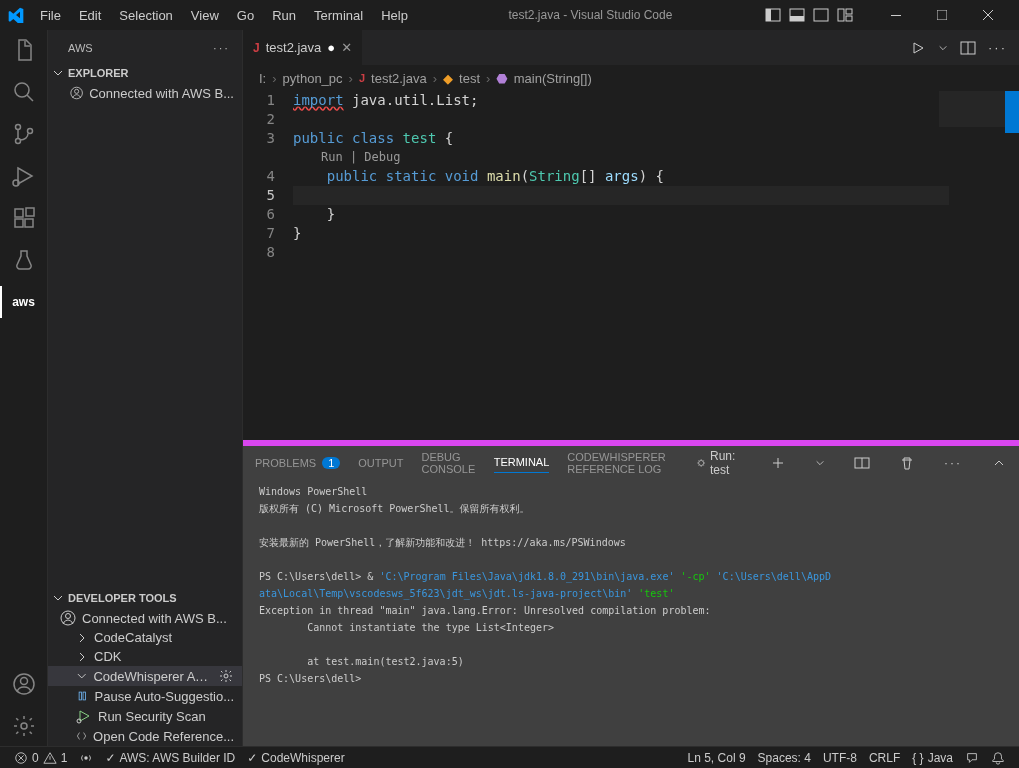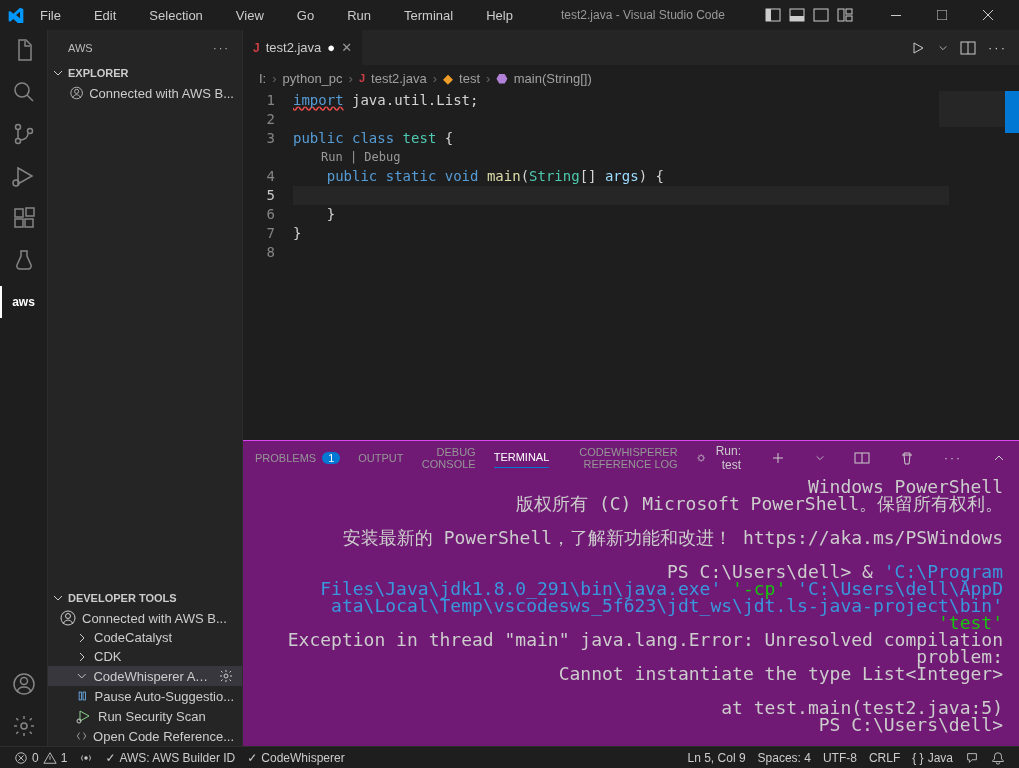--- a/index.html
+++ b/index.html
@@ -1,21 +1,21 @@
 <!DOCTYPE html>
 <html><head>
 <meta charset="utf-8">
 <style>
 * { margin: 0; padding: 0; box-sizing: border-box; }
 body { font-family: 'Segoe UI', Arial, sans-serif; background: #1e1e1e; color: #cccccc; font-size: 13px; width: 1019px; height: 768px; overflow: hidden; display: flex; flex-direction: column; }
 
 
 .titlebar { height: 30px; background: #1e1e1e; display: flex; align-items: center; padding: 0 8px; }
 .titlebar .logo { width: 16px; height: 16px; margin-right: 8px; }
-.titlebar .menu { display: flex; gap: 17px; }
+.titlebar .menu { display: flex; gap: 2px; }
 .titlebar .menu-item { padding: 4px 8px; cursor: pointer; }
 .titlebar .title { flex: 1; text-align: center; color: #999; font-size: 12px; }
 .titlebar .controls { display: flex; gap: 8px; align-items: center; }
 .titlebar .control-icon { width: 16px; height: 16px; display: flex; align-items: center; justify-content: center; cursor: pointer; }
 .titlebar .win-controls { display: flex; gap: 0; margin-left: 12px; }
 .titlebar .win-btn { width: 46px; height: 30px; display: flex; align-items: center; justify-content: center; cursor: pointer; }
 
 
 .main { flex: 1; display: flex; overflow: hidden; }
 
@@ -64,27 +64,27 @@
 .type { color: #4ec9b0; }
 .pkg { color: #d4d4d4; }
 .fn { color: #dcdcaa; }
 .var { color: #9cdcfe; }
 .punc { color: #d4d4d4; }
 .squiggle { text-decoration: underline wavy #f14c4c; text-decoration-skip-ink: none; }
 .minimap { position: absolute; right: 0; top: 0; width: 80px; height: 36px; background: rgba(100,100,100,0.12); }
 .scroll-indicator { position: absolute; right: 0; top: 0; bottom: 0; width: 14px; }
 
 
-.panel { height: 306px; display: flex; flex-direction: column; border-top: 1px solid #d946ef; background: #701a75; text-align: right; }
+.panel { height: 306px; display: flex; flex-direction: column; border-top: 6px solid #d946ef; background: #404040; }
 .panel-tabs-row { height: 33px; display: flex; align-items: center; padding: 0 12px; gap: 18px; font-size: 11px; color: #969696; }
 .panel-tab { cursor: pointer; padding: 4px 0; display:flex; align-items:center; gap:6px; }
 .panel-tab.active { color: #fff; border-bottom: 1px solid #0078d4; }
 .panel-badge { background: #0078d4; color: #fff; border-radius: 10px; padding: 0 6px; font-size: 11px; }
 .panel-tabs-actions { margin-left: auto; display: flex; align-items: center; gap: 29px; color: #ccc; font-size:12px; }
-.panel-body { flex: 1; overflow: auto; padding: 4px 16px; font-family: Consolas, monospace; font-size: 18px; line-height: 17px; }
+.panel-body { flex: 1; overflow: auto; padding: 4px 16px; font-family: Consolas, monospace; font-size: 10px; line-height: 17px; }
 .term-cyan { color: #3a96dd; }
 .term-green { color: #16c60c; }
 
 
 .statusbar { height: 22px; background: #1e1e1e; border-top: 1px solid #2d2d2d; display: flex; align-items: center; padding: 0 8px; font-size: 12px; color: #ccc; }
 .statusbar .sb-item { display: flex; align-items: center; gap: 4px; padding: 0 6px; cursor:pointer; }
 .statusbar .sb-right { margin-left: auto; display: flex; }
 
 svg { display: block; }
 .ico { width: 16px; height: 16px; }

